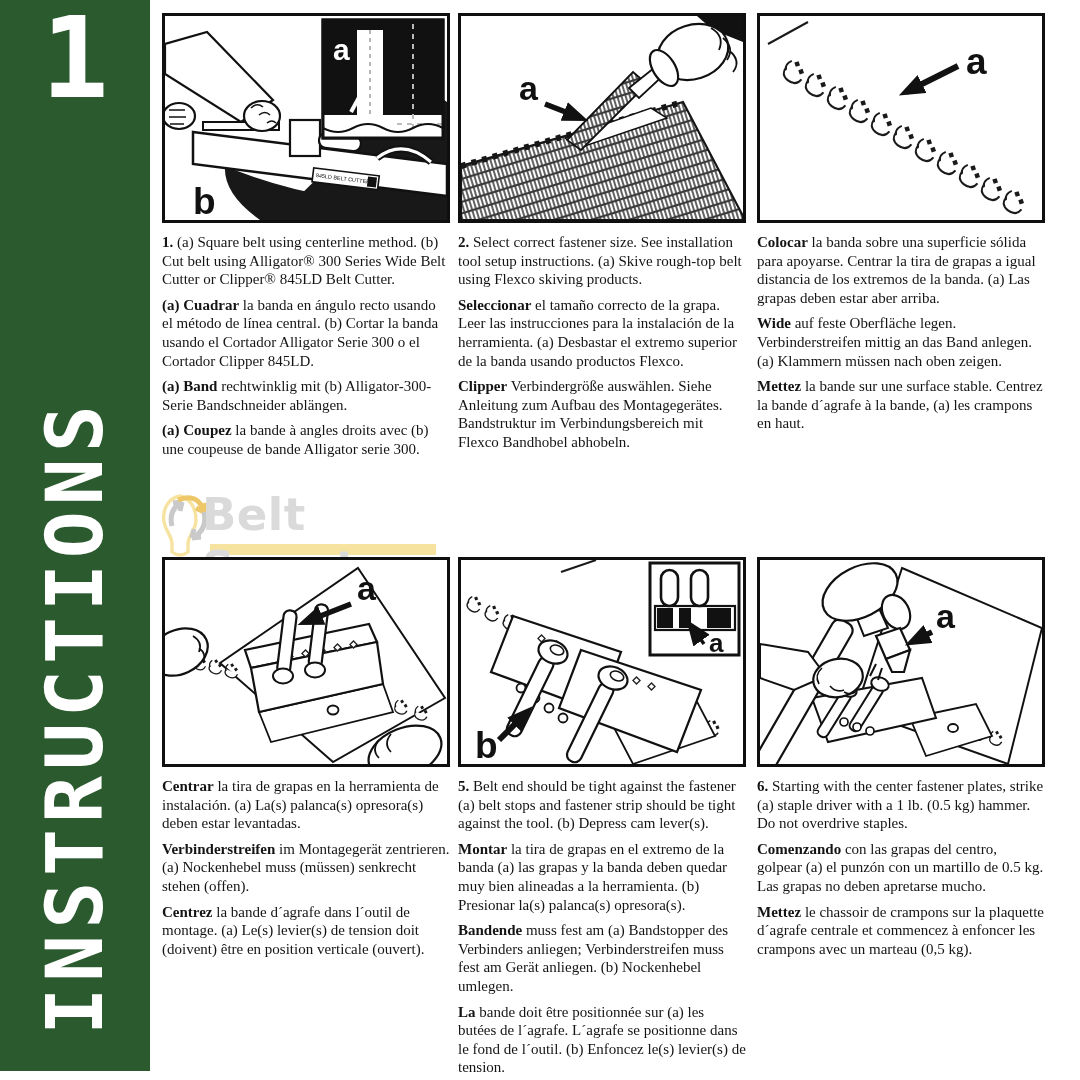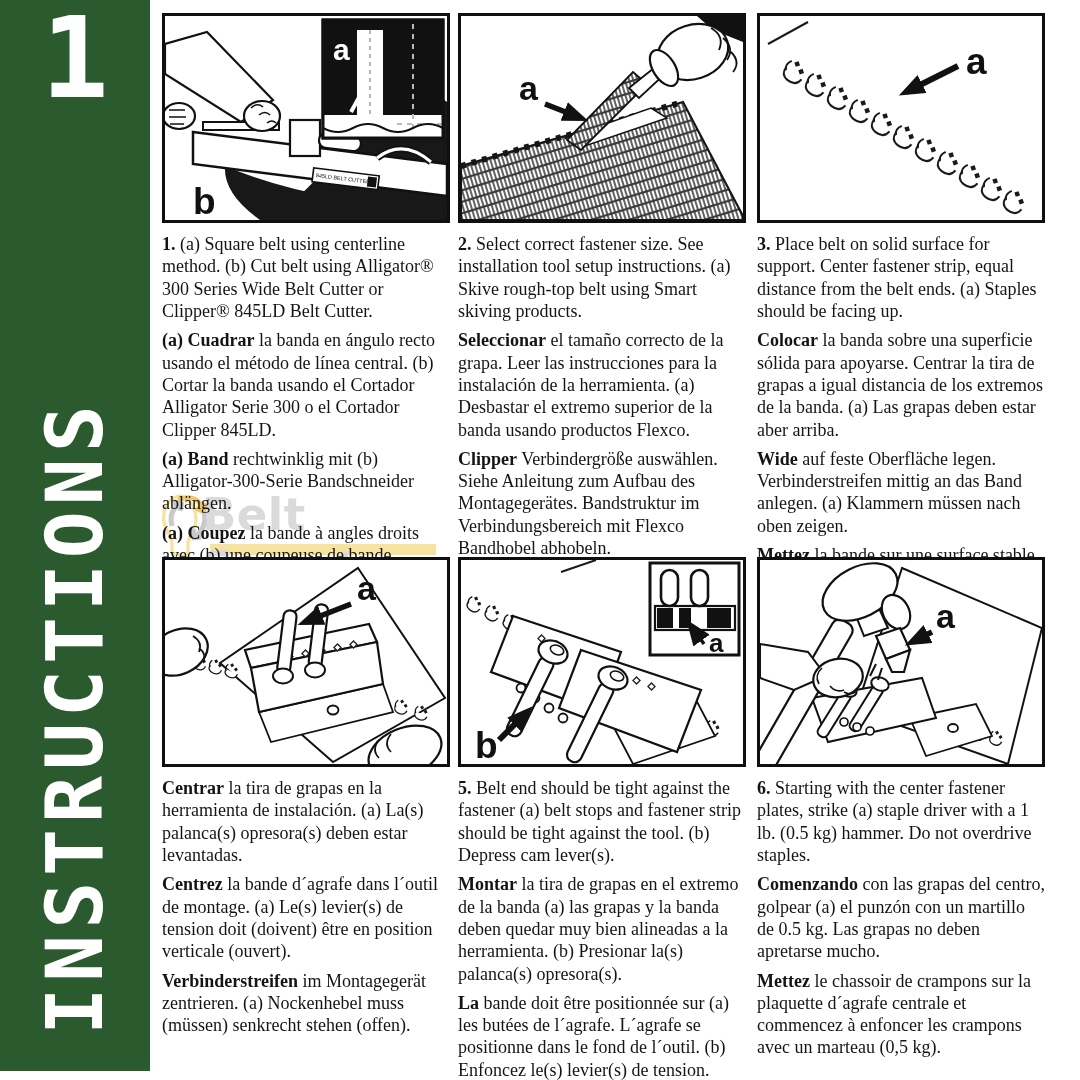--- a/index.html
+++ b/index.html
@@ -17,21 +17,21 @@
              font-family:"DejaVu Sans Mono",monospace;font-weight:bold;
              font-size:78px;letter-spacing:6px;color:#ffffff;}
 
   
   .panel{position:absolute;width:288px;}
   .c1{left:162px;} .c2{left:458px;} .c3{left:757px;}
   .r1{top:13px;} .r2{top:557px;}
   .fig{width:288px;height:210px;border:3px solid #0f0f0f;background:#fff;box-sizing:border-box;}
   .fig svg{display:block;width:282px;height:204px;}
   .ptext{margin-top:10px;}
-  .para{margin:0 0 7px 0;font-size:18px;line-height:1.24;color:#141414;}
+  .para{margin:0 0 7px 0;font-size:15px;line-height:1.24;color:#141414;}
   .lead{font-weight:bold;}
   .lblTxt{font-family:"Liberation Sans",sans-serif;font-weight:bold;font-size:34px;fill:#111;}
   .lblTxtW{font-family:"Liberation Sans",sans-serif;font-weight:bold;font-size:30px;fill:#fff;}
   .lblTxtS{font-family:"Liberation Sans",sans-serif;font-weight:bold;font-size:26px;fill:#111;}
   .lblTxtB{font-family:"Liberation Sans",sans-serif;font-weight:bold;font-size:37px;fill:#111;}
   .toolLbl{font-family:"Liberation Sans",sans-serif;font-size:5.5px;fill:#111;}
 
   
   .brand{position:absolute;left:158px;top:488px;width:292px;height:72px;}
   .brand-underline{position:absolute;left:52px;top:56px;width:226px;height:11px;background:#f7e3a0;}
@@ -131,21 +131,21 @@
         <line x1="198" y1="52" x2="232" y2="30" stroke="#111" stroke-width="9" stroke-linecap="round"></line>
         <polygon points="236,0 282,0 282,26 252,14" fill="#111"></polygon>
         <ellipse cx="232" cy="36" rx="36" ry="27" transform="rotate(-18 232 36)" fill="#fff" stroke="#111" stroke-width="2.2"></ellipse>
         <path d="M250,12 q14,8 8,22 M262,22 q12,10 4,22 M270,36 q10,10 2,20" fill="none" stroke="#111" stroke-width="1.8"></path>
         <ellipse cx="203" cy="52" rx="11" ry="20" transform="rotate(-32 203 52)" fill="#fff" stroke="#111" stroke-width="2.2"></ellipse>
         <line x1="84" y1="88" x2="120" y2="102" stroke="#111" stroke-width="5.5" marker-end="url(#m2)"></line>
         <text x="58" y="84" class="lblTxt">a</text>
       </svg>
     </div>
     <div class="ptext">
-      <p class="para"><span class="lead">2.</span><span> Select correct fastener size. See installation tool setup instructions. (a) Skive rough-top belt using Smart skiving products.</span></p>
+      <p class="para"><span class="lead">2.</span><span> Select correct fastener size. See installation tool setup instructions. (a) Skive rough-top belt using Flexco skiving products.</span></p>
       <p class="para"><span class="lead">Seleccionar</span><span> el tamaño correcto de la grapa. Leer las instrucciones para la instalación de la herramienta. (a) Desbastar el extremo superior de la banda usando productos Flexco.</span></p>
       <p class="para"><span class="lead">Clipper</span><span> Verbindergröße auswählen. Siehe Anleitung zum Aufbau des Montagegerätes. Bandstruktur im Verbindungsbereich mit Flexco Bandhobel abhobeln.</span></p>
     </div>
   </div>
 
   <div class="panel c3 r1">
     <div class="fig">
       <svg viewBox="0 0 282 204">
         <defs>
           <g id="c3">
@@ -168,21 +168,20 @@
         <use href="#c3" transform="translate(162,122) rotate(27)"></use>
         <use href="#c3" transform="translate(184,135) rotate(27)"></use>
         <use href="#c3" transform="translate(206,148) rotate(27)"></use>
         <use href="#c3" transform="translate(228,161) rotate(27)"></use>
         <use href="#c3" transform="translate(250,174) rotate(27)"></use>
         <line x1="198" y1="50" x2="146" y2="76" stroke="#111" stroke-width="6" marker-end="url(#m3)"></line>
         <text x="206" y="58" class="lblTxtB">a</text>
       </svg>
     </div>
     <div class="ptext">
-      <p class="para"><span class="lead">3.</span><span> Place belt on solid surface for support. Center fastener strip, equal distance from the belt ends. (a) Staples should be facing up.</span></p>
       <p class="para"><span class="lead">Colocar</span><span> la banda sobre una superficie sólida para apoyarse. Centrar la tira de grapas a igual distancia de los extremos de la banda. (a) Las grapas deben estar aber arriba.</span></p>
       <p class="para"><span class="lead">Wide</span><span> auf feste Oberfläche legen. Verbinderstreifen mittig an das Band anlegen. (a) Klammern müssen nach oben zeigen.</span></p>
       <p class="para"><span class="lead">Mettez</span><span> la bande sur une surface stable. Centrez la bande d´agrafe à la bande, (a) les crampons en haut.</span></p>
     </div>
   </div>
 
   <div class="panel c1 r2">
     <div class="fig">
       <svg viewBox="0 0 282 204">
         <defs>
@@ -222,22 +221,22 @@
         <ellipse cx="14" cy="92" rx="30" ry="22" transform="rotate(-25 14 92)" fill="#fff" stroke="#111" stroke-width="2.2"></ellipse>
         <path d="M28,76 q10,6 6,16 M34,88 q8,6 4,14" fill="none" stroke="#111" stroke-width="1.7"></path>
         <ellipse cx="240" cy="192" rx="38" ry="24" transform="rotate(-22 240 192)" fill="#fff" stroke="#111" stroke-width="2.2"></ellipse>
         <path d="M214,180 q-8,10 0,18 M226,174 q-8,10 0,18" fill="none" stroke="#111" stroke-width="1.7"></path>
         <line x1="186" y1="44" x2="140" y2="62" stroke="#111" stroke-width="5.5" marker-end="url(#m4)"></line>
         <text x="192" y="40" class="lblTxt">a</text>
       </svg>
     </div>
     <div class="ptext">
       <p class="para"><span class="lead">Centrar</span><span> la tira de grapas en la herramienta de instalación. (a) La(s) palanca(s) opresora(s) deben estar levantadas.</span></p>
+      <p class="para"><span class="lead">Verbinderstreifen</span><span> im Montagegerät zentrieren. (a) Nockenhebel muss (müssen) senkrecht stehen (offen).</span></p>
       <p class="para"><span class="lead">Centrez</span><span> la bande d´agrafe dans l´outil de montage. (a) Le(s) levier(s) de tension doit (doivent) être en position verticale (ouvert).</span></p>
-      <p class="para"><span class="lead">Verbinderstreifen</span><span> im Montagegerät zentrieren. (a) Nockenhebel muss (müssen) senkrecht stehen (offen).</span></p>
     </div>
   </div>
 
   <div class="panel c2 r2">
     <div class="fig">
       <svg viewBox="0 0 282 204">
         <defs>
           <g id="c5">
             <path d="M0,8 q-2,9 7,11 q10,2 12,-7" fill="#fff" stroke="#1a1a1a" stroke-width="2"></path>
             <path d="M2,0 q-5,6 -1,11" fill="none" stroke="#1a1a1a" stroke-width="2"></path>
@@ -289,20 +288,21 @@
           <line x1="243" y1="84" x2="230" y2="66" stroke="#111" stroke-width="3.5" marker-end="url(#m5)"></line>
           <text x="248" y="92" class="lblTxtS">a</text>
         </g>
         <line x1="38" y1="180" x2="66" y2="152" stroke="#111" stroke-width="6" marker-end="url(#m5)"></line>
         <text x="14" y="198" class="lblTxtB">b</text>
       </svg>
     </div>
     <div class="ptext">
       <p class="para"><span class="lead">5.</span><span> Belt end should be tight against the fastener (a) belt stops and fastener strip should be tight against the tool. (b) Depress cam lever(s).</span></p>
       <p class="para"><span class="lead">Montar</span><span> la tira de grapas en el extremo de la banda (a) las grapas y la banda deben quedar muy bien alineadas a la herramienta. (b) Presionar la(s) palanca(s) opresora(s).</span></p>
+      <p class="para"><span class="lead">Bandende</span><span> muss fest am (a) Bandstopper des Verbinders anliegen; Verbinderstreifen muss fest am Gerät anliegen. (b) Nockenhebel umlegen.</span></p>
       <p class="para"><span class="lead">La</span><span> bande doit être positionnée sur (a) les butées de l´agrafe. L´agrafe se positionne dans le fond de l´outil. (b) Enfoncez le(s) levier(s) de tension.</span></p>
     </div>
   </div>
 
   <div class="panel c3 r2">
     <div class="fig">
       <svg viewBox="0 0 282 204">
         <defs>
           <g id="c6">
             <path d="M0,8 q-2,9 7,11 q10,2 12,-7" fill="#fff" stroke="#1a1a1a" stroke-width="2"></path>

